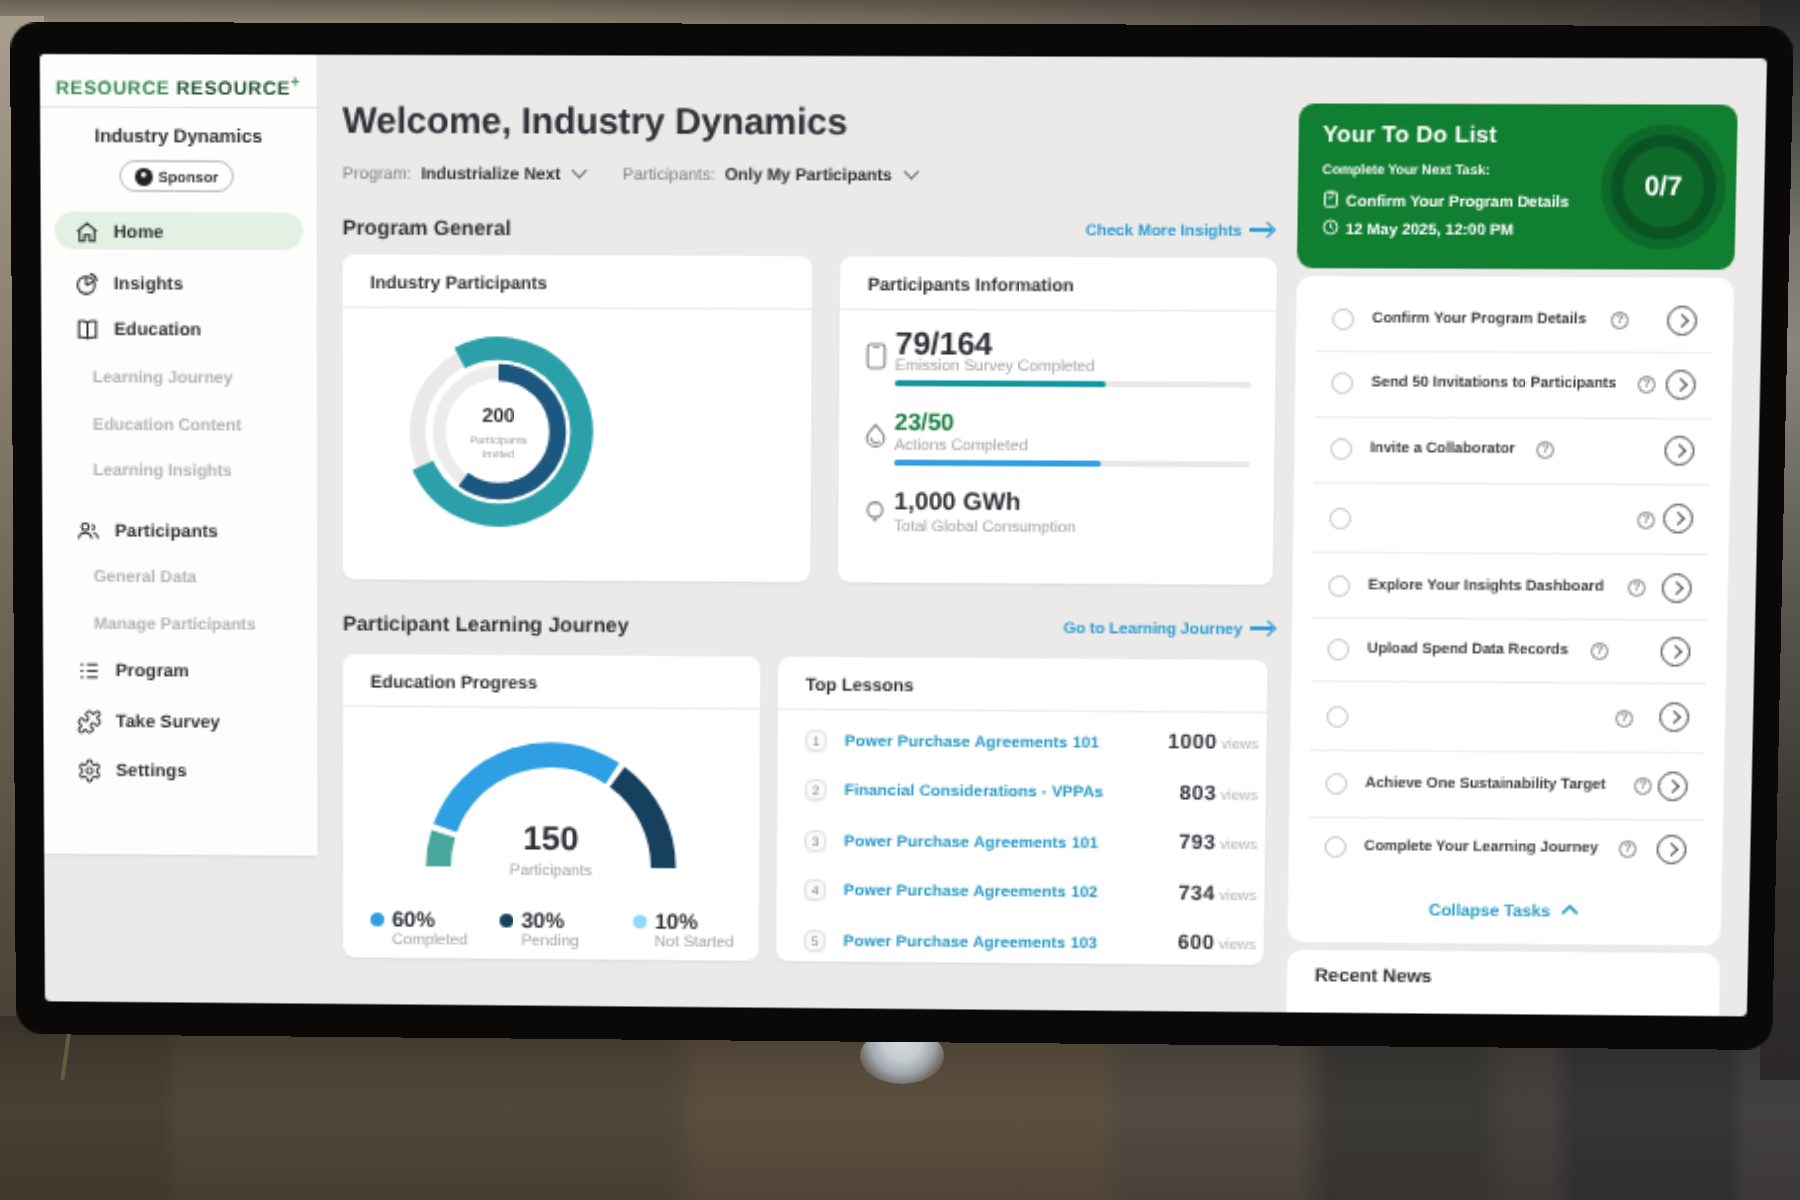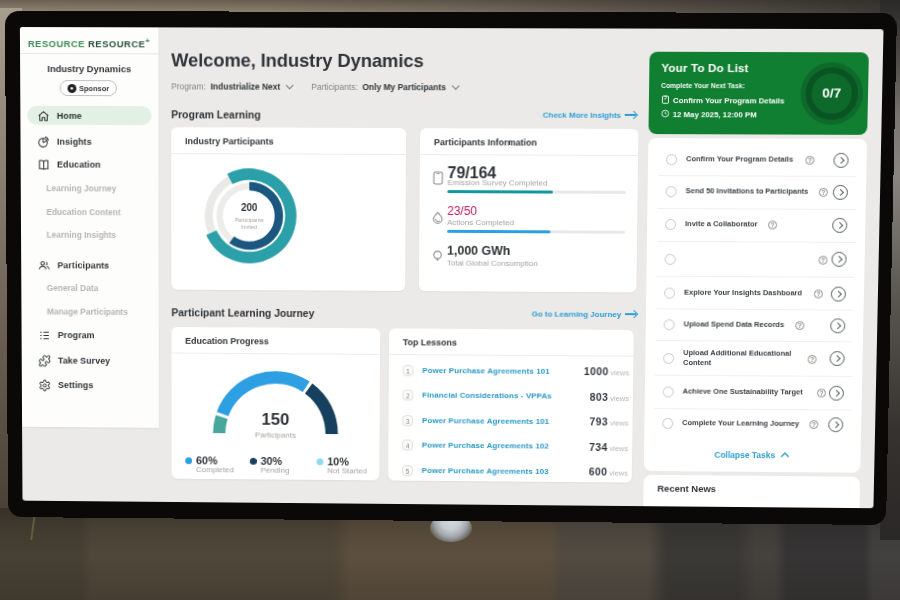--- a/index.html
+++ b/index.html
@@ -151,21 +151,21 @@
   <div class="mi" style="top:352px;">
         <svg class="ic" viewBox="0 0 24 24" fill="none" stroke="#2d3134" stroke-width="1.7">
           <path d="M12.22 2h-.44a2 2 0 0 0-2 2v.18a2 2 0 0 1-1 1.73l-.43.25a2 2 0 0 1-2 0l-.15-.08a2 2 0 0 0-2.73.73l-.22.38a2 2 0 0 0 .73 2.73l.15.1a2 2 0 0 1 1 1.72v.51a2 2 0 0 1-1 1.74l-.15.09a2 2 0 0 0-.73 2.73l.22.38a2 2 0 0 0 2.73.73l.15-.08a2 2 0 0 1 2 0l.43.25a2 2 0 0 1 1 1.73V20a2 2 0 0 0 2 2h.44a2 2 0 0 0 2-2v-.18a2 2 0 0 1 1-1.73l.43-.25a2 2 0 0 1 2 0l.15.08a2 2 0 0 0 2.73-.73l.22-.39a2 2 0 0 0-.73-2.73l-.15-.08a2 2 0 0 1-1-1.74v-.5a2 2 0 0 1 1-1.74l.15-.09a2 2 0 0 0 .73-2.73l-.22-.38a2 2 0 0 0-2.73-.73l-.15.08a2 2 0 0 1-2 0l-.43-.25a2 2 0 0 1-1-1.73V4a2 2 0 0 0-2-2z"></path>
           <circle cx="12" cy="12" r="3"></circle>
         </svg>
         <span class="tx">Settings</span>
       </div>
 
   <div class="abs" id="h1">Welcome, Industry Dynamics</div>
   <div class="abs" id="controls">Program:&nbsp;&nbsp;<b>Industrialize Next</b><span class="chev"></span>&nbsp;&nbsp;&nbsp;&nbsp;&nbsp;&nbsp;Participants:&nbsp;&nbsp;<b>Only My Participants</b><span class="chev"></span></div>
-  <div class="sechead" style="left:153px; top:81px;">Program Learning</div>
+  <div class="sechead" style="left:153px; top:81px;">Program General</div>
   <div class="seclink" style="left:527px; top:82px;">Check More Insights<span class="arrow"></span></div>
   <div class="sechead" style="left:153px; top:281px;">Participant Learning Journey</div>
   <div class="seclink" style="left:518px; top:282px;">Go to Learning Journey<span class="arrow"></span></div>
 
   <div class="card" style="left:153px; top:100px; width:237px; height:164px;">
     <div class="ct">Industry Participants</div>
         <div class="cdiv"></div>
     <svg style="position:absolute; left:31px; top:41px;" width="96" height="96" viewBox="0 0 96 96">
       <circle cx="48" cy="48" r="41" fill="none" stroke="#eae9e7" stroke-width="8"></circle>
       <circle cx="48" cy="48" r="42" fill="none" stroke="#2ba0a9" stroke-width="11.5" stroke-dasharray="200.5 63.4" transform="rotate(-118 48 48)"></circle>
@@ -186,21 +186,21 @@
           <path d="M9 5 h6" stroke-width="1.6"></path>
         </svg>
     <div class="abs" style="left:28px; top:36px; font-size:16px; font-weight:800; color:#2f3337;">79/164</div>
     <div class="abs gray8" style="left:28px; top:50px;">Emission Survey Completed</div>
     <div class="abs" style="left:28px; top:62px; width:179px; height:3px; border-radius:2px; background:#e9e8e6;">
           <div style="width:59%; height:3px; border-radius:2px; background:#0f97a4;"></div>
         </div>
     <svg style="position:absolute; left:12px; top:83px;" width="13" height="13" viewBox="0 0 24 24" fill="none" stroke="#8a8886" stroke-width="2">
           <path d="M12 3 C7 8 4 11 4 15 a8 8 0 0 0 16 0 C20 11 17 8 12 3 z M8 15 a4.5 4.5 0 0 0 8 3"></path>
         </svg>
-    <div class="abs" style="left:28px; top:76px; font-size:12px; font-weight:400; color:#be185d;">23/50</div>
+    <div class="abs" style="left:28px; top:76px; font-size:12px; font-weight:700; color:#15803d;">23/50</div>
     <div class="abs gray8" style="left:28px; top:90px;">Actions Completed</div>
     <div class="abs" style="left:28px; top:102px; width:179px; height:3px; border-radius:2px; background:#e9e8e6;">
           <div style="width:58%; height:3px; border-radius:2px; background:#2d9fe2;"></div>
         </div>
     <svg style="position:absolute; left:12px; top:122px;" width="13" height="15" viewBox="0 0 24 28" fill="none" stroke="#8a8886" stroke-width="2">
           <circle cx="12" cy="10" r="7"></circle>
           <path d="M10 20 h4 M12 17 v3" stroke-width="1.6"></path>
         </svg>
     <div class="abs" style="left:28px; top:116px; font-size:12.5px; font-weight:800; color:#2f3337;">1,000 GWh</div>
     <div class="abs gray8" style="left:28px; top:131px;">Total Global Consumption</div>
@@ -314,21 +314,20 @@
     <div class="tdiv" style="top:171px;"></div>
     <div class="task" style="top:179px; height:17px;">
           <span class="cb"></span>
           <span class="lb">Upload Spend Data Records</span>
           <span class="qm" style="left:150px; top:4px;">?</span>
         </div>
     <div class="go" style="left:185px; top:179.5px;"></div>
     <div class="tdiv" style="top:203px;"></div>
     <div class="task" style="top:210px; height:22px;">
           <span class="cb"></span>
-          <span class="lb">Upload Additional Educational<br>Content</span>
           <span class="qm" style="left:163px; top:7px;">?</span>
         </div>
     <div class="go" style="left:185px; top:212.5px;"></div>
     <div class="tdiv" style="top:238px;"></div>
     <div class="task" style="top:247px; height:17px;">
           <span class="cb"></span>
           <span class="lb">Achieve One Sustainability Target</span>
           <span class="qm" style="left:173px; top:4px;">?</span>
         </div>
     <div class="go" style="left:185px; top:248px;"></div>

